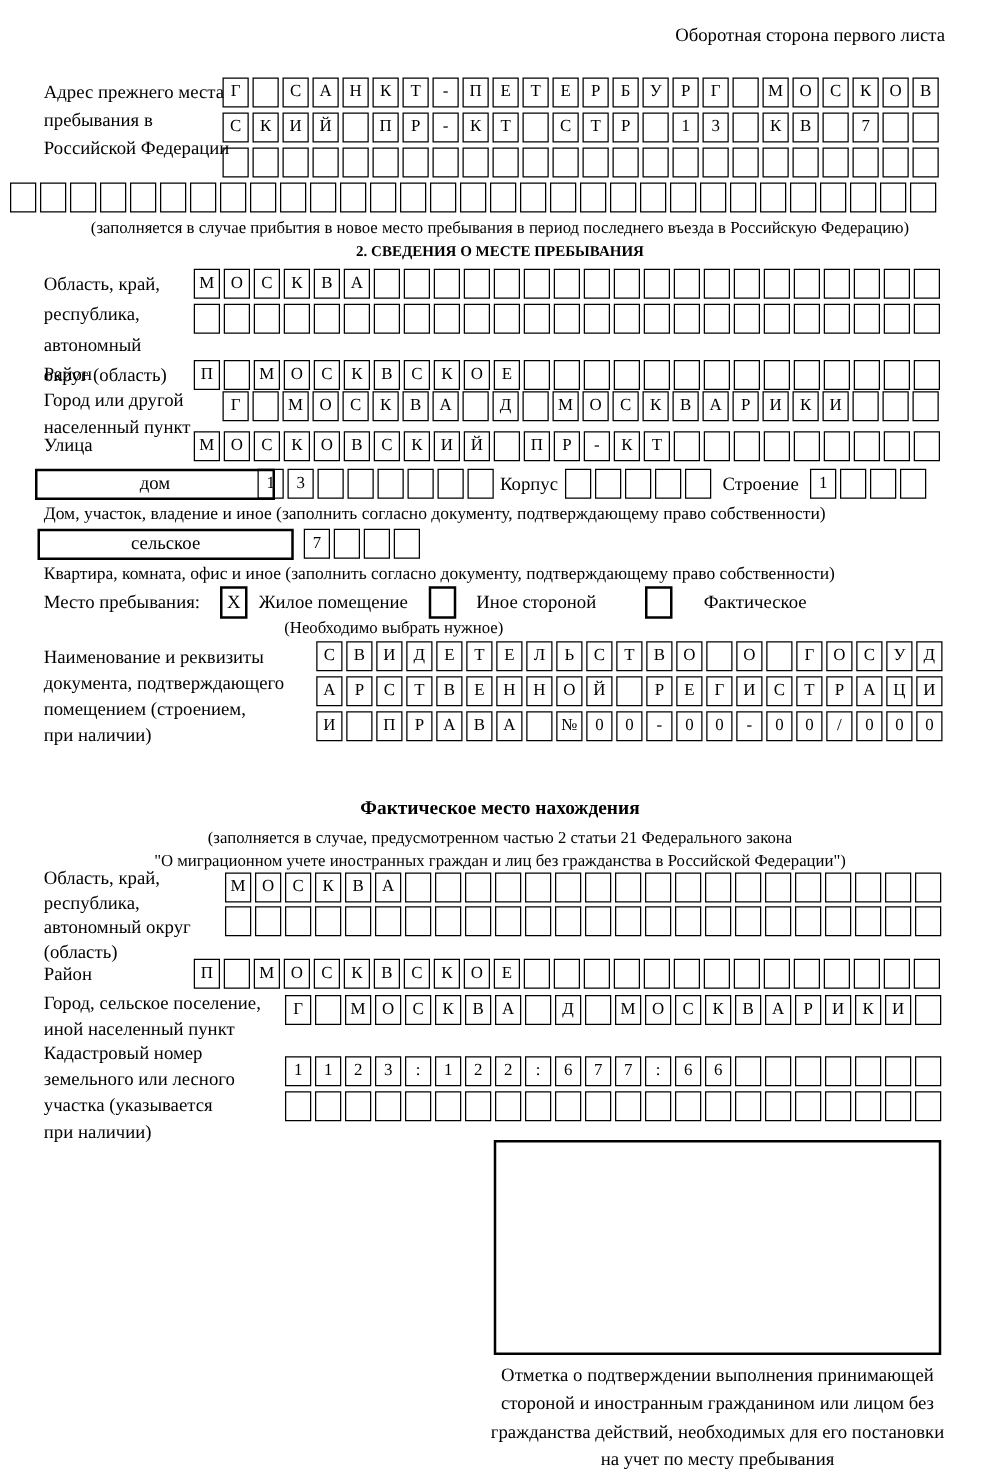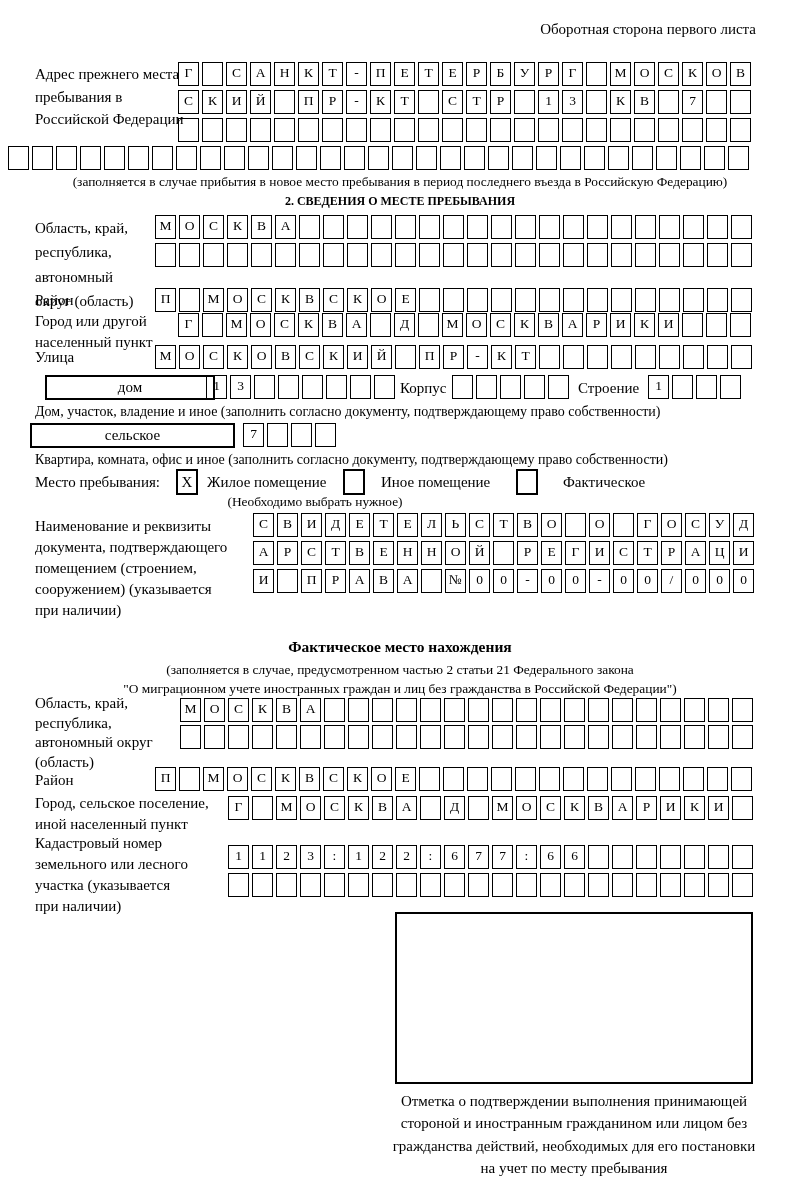--- a/index.html
+++ b/index.html
@@ -68,46 +68,45 @@
 
 <div class="abs label" style="left:35px; top:311px; line-height:21px;">
     <div>Город или другой</div>
     <div>населенный пункт</div>
   </div>
 <div class="boxrow" style="left:178px; top:313px;"><span class="cell">Г</span><span class="cell"></span><span class="cell">М</span><span class="cell">О</span><span class="cell">С</span><span class="cell">К</span><span class="cell">В</span><span class="cell">А</span><span class="cell"></span><span class="cell">Д</span><span class="cell"></span><span class="cell">М</span><span class="cell">О</span><span class="cell">С</span><span class="cell">К</span><span class="cell">В</span><span class="cell">А</span><span class="cell">Р</span><span class="cell">И</span><span class="cell">К</span><span class="cell">И</span><span class="cell"></span><span class="cell"></span><span class="cell"></span></div>
 
 <div class="abs label" style="left:35px; top:347px;">Улица</div>
 <div class="boxrow" style="left:155px; top:345px;"><span class="cell">М</span><span class="cell">О</span><span class="cell">С</span><span class="cell">К</span><span class="cell">О</span><span class="cell">В</span><span class="cell">С</span><span class="cell">К</span><span class="cell">И</span><span class="cell">Й</span><span class="cell"></span><span class="cell">П</span><span class="cell">Р</span><span class="cell">-</span><span class="cell">К</span><span class="cell">Т</span><span class="cell"></span><span class="cell"></span><span class="cell"></span><span class="cell"></span><span class="cell"></span><span class="cell"></span><span class="cell"></span><span class="cell"></span><span class="cell"></span></div>
 
-<div class="widebox" style="left:45px; top:375px; width:170px; height:25px; line-height:21px;">дом</div>
+<div class="widebox" style="left:28px; top:375px; width:192px; height:25px; line-height:21px;">дом</div>
 <div class="boxrow" style="left:206px; top:375px;"><span class="cell">1</span><span class="cell">3</span><span class="cell"></span><span class="cell"></span><span class="cell"></span><span class="cell"></span><span class="cell"></span><span class="cell"></span></div>
 <div class="abs label" style="left:400px; top:378px;">Корпус</div>
 <div class="boxrow" style="left:452px; top:375px;"><span class="cell"></span><span class="cell"></span><span class="cell"></span><span class="cell"></span><span class="cell"></span></div>
 <div class="abs label" style="left:578px; top:378px;">Строение</div>
 <div class="boxrow" style="left:648px; top:375px;"><span class="cell">1</span><span class="cell"></span><span class="cell"></span><span class="cell"></span></div>
 <div class="abs" style="left:35px; top:404px; font-size:14px;">Дом, участок, владение и иное (заполнить согласно документу, подтверждающему право собственности)</div>
 
 <div class="widebox" style="left:30px; top:423px; width:205px; height:25px; line-height:21px;">сельское</div>
 <div class="boxrow" style="left:243px; top:423px;"><span class="cell">7</span><span class="cell"></span><span class="cell"></span><span class="cell"></span></div>
 <div class="abs" style="left:35px; top:452px; font-size:14px;">Квартира, комната, офис и иное (заполнить согласно документу, подтверждающему право собственности)</div>
 
 <div class="abs label" style="left:35px; top:472px;">Место пребывания:</div>
 <div class="cb" style="left:176px; top:469px;">X</div>
 <div class="abs label" style="left:207px; top:472px;">Жилое помещение</div>
 <div class="cb" style="left:343px; top:469px;"></div>
-<div class="abs label" style="left:381px; top:472px;">Иное помещение</div>
+<div class="abs label" style="left:381px; top:472px;">Иное стороной</div>
 <div class="cb" style="left:516px; top:469px;"></div>
 <div class="abs label" style="left:563px; top:472px;">Фактическое</div>
 <div class="abs note center" style="left:155px; top:494px; width:320px;">(Необходимо выбрать нужное)</div>
 
 <div class="abs label" style="left:35px; top:516px; line-height:21px;">
     <div>Наименование и реквизиты</div>
     <div>документа, подтверждающего</div>
     <div>помещением (строением,</div>
-    <div>сооружением) (указывается</div>
     <div>при наличии)</div>
   </div>
 <div class="boxrow" style="left:253px; top:513px;"><span class="cell">С</span><span class="cell">В</span><span class="cell">И</span><span class="cell">Д</span><span class="cell">Е</span><span class="cell">Т</span><span class="cell">Е</span><span class="cell">Л</span><span class="cell">Ь</span><span class="cell">С</span><span class="cell">Т</span><span class="cell">В</span><span class="cell">О</span><span class="cell"></span><span class="cell">О</span><span class="cell"></span><span class="cell">Г</span><span class="cell">О</span><span class="cell">С</span><span class="cell">У</span><span class="cell">Д</span></div>
 <div class="boxrow" style="left:253px; top:541px;"><span class="cell">А</span><span class="cell">Р</span><span class="cell">С</span><span class="cell">Т</span><span class="cell">В</span><span class="cell">Е</span><span class="cell">Н</span><span class="cell">Н</span><span class="cell">О</span><span class="cell">Й</span><span class="cell"></span><span class="cell">Р</span><span class="cell">Е</span><span class="cell">Г</span><span class="cell">И</span><span class="cell">С</span><span class="cell">Т</span><span class="cell">Р</span><span class="cell">А</span><span class="cell">Ц</span><span class="cell">И</span></div>
 <div class="boxrow" style="left:253px; top:569px;"><span class="cell">И</span><span class="cell"></span><span class="cell">П</span><span class="cell">Р</span><span class="cell">А</span><span class="cell">В</span><span class="cell">А</span><span class="cell"></span><span class="cell">№</span><span class="cell">0</span><span class="cell">0</span><span class="cell">-</span><span class="cell">0</span><span class="cell">0</span><span class="cell">-</span><span class="cell">0</span><span class="cell">0</span><span class="cell">/</span><span class="cell">0</span><span class="cell">0</span><span class="cell">0</span></div>
 
 <div class="abs bold center" style="left:0; top:638px; width:800px; font-size:15.5px;">Фактическое место нахождения</div>
 <div class="abs note center" style="left:0; top:660px; width:800px; line-height:19px;">
     <div>(заполняется в случае, предусмотренном частью 2 статьи 21 Федерального закона</div>
     <div>"О миграционном учете иностранных граждан и лиц без гражданства в Российской Федерации")</div>

